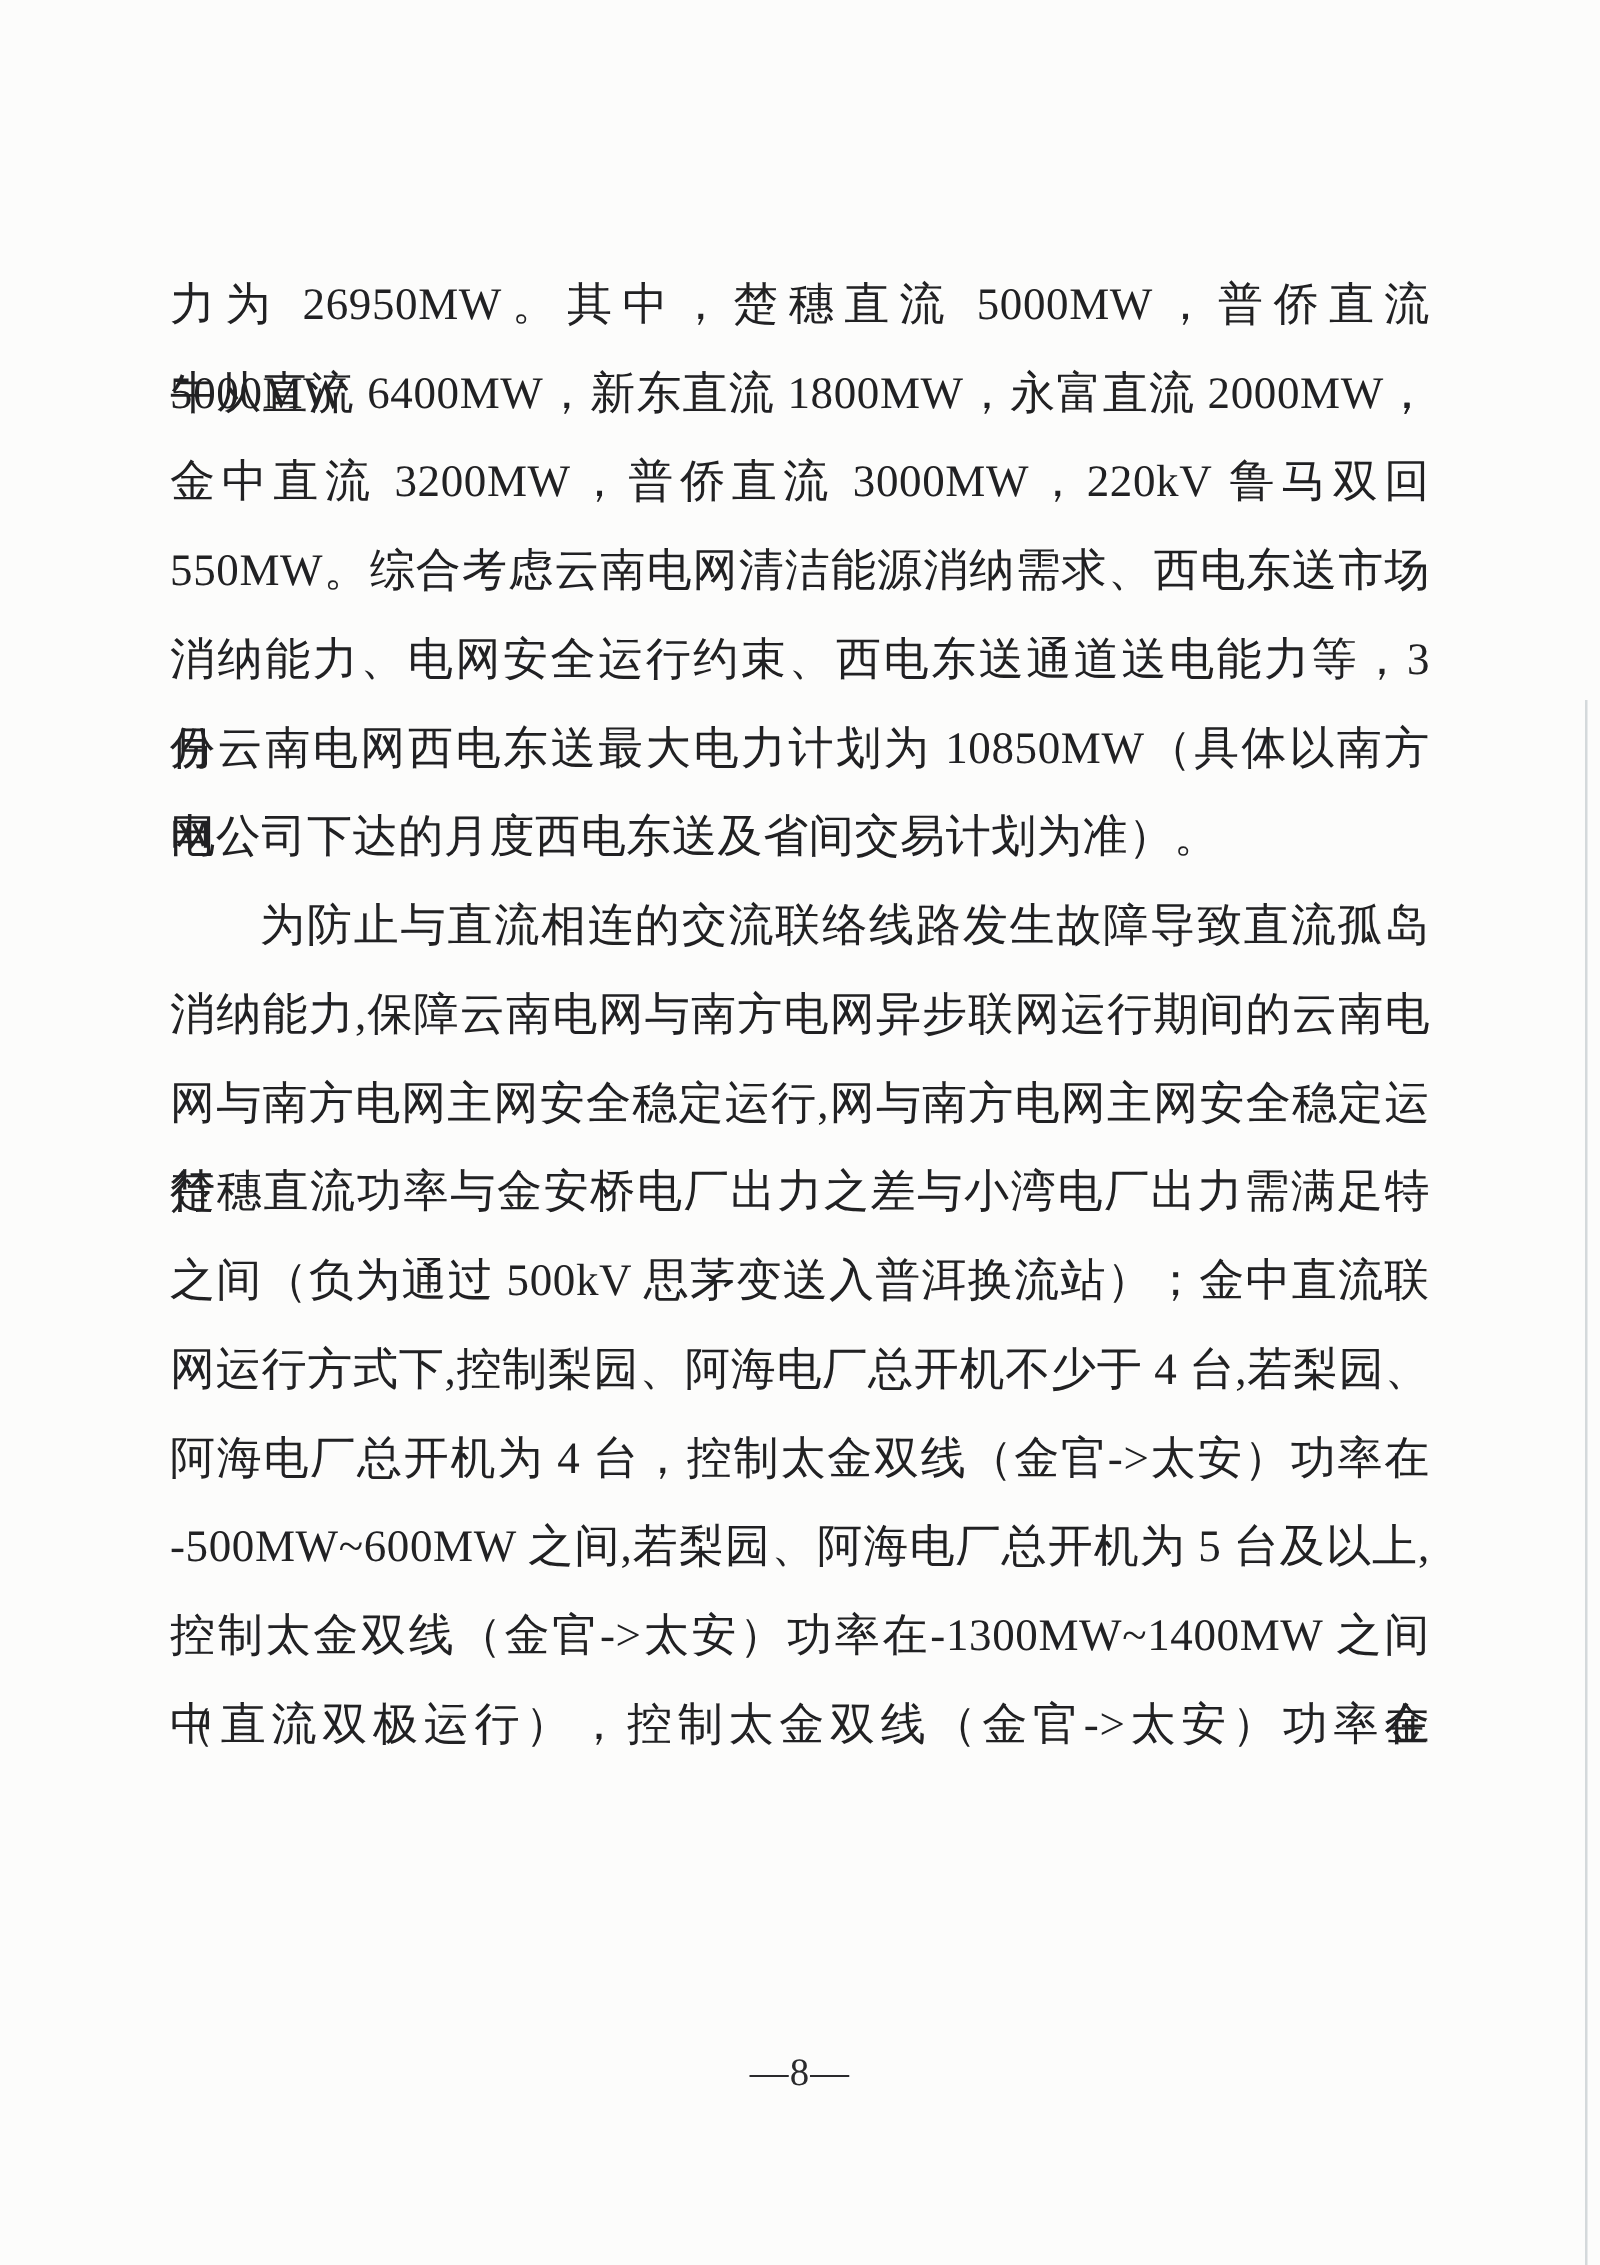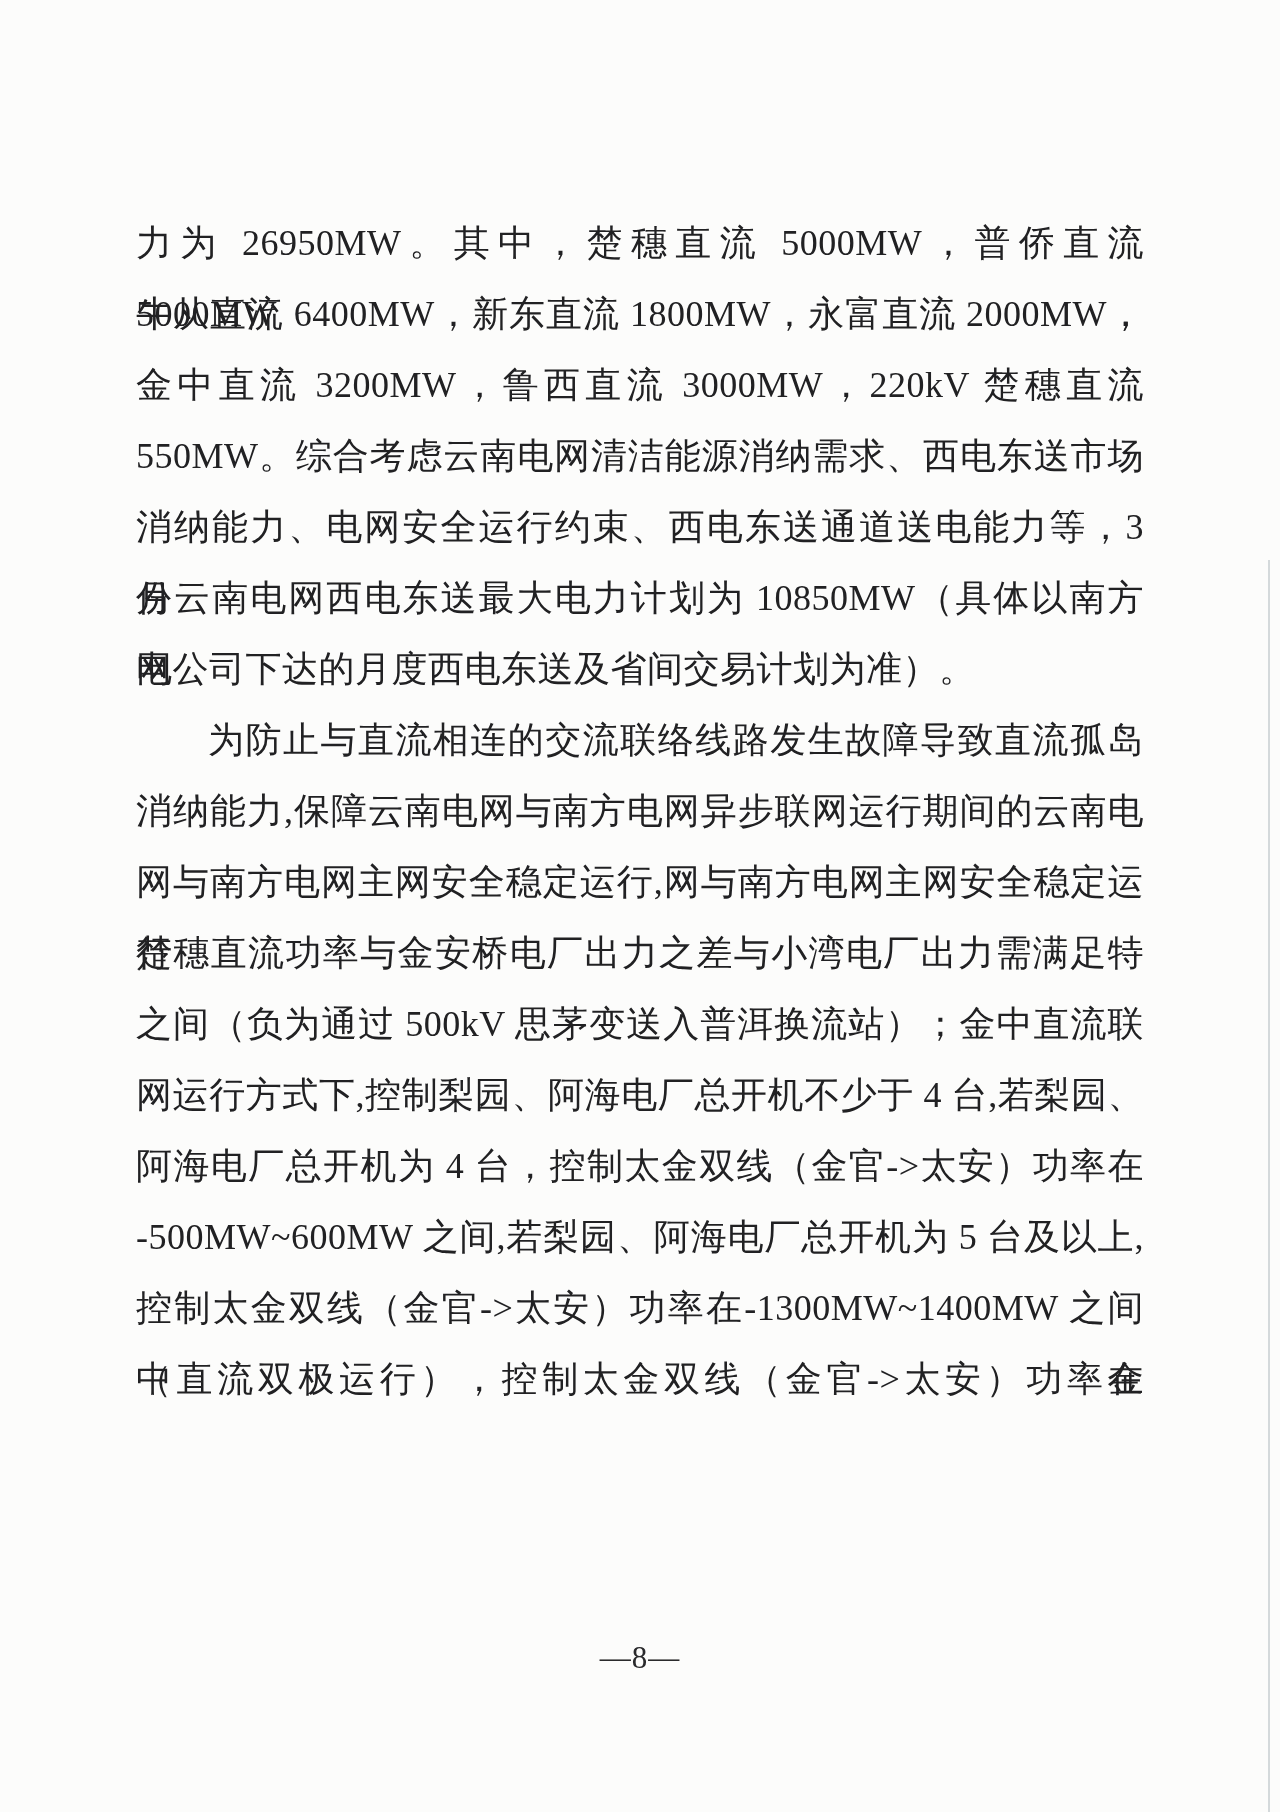--- a/index.html
+++ b/index.html
@@ -57,21 +57,21 @@
     background: rgba(165, 175, 180, 0.45);
   }
 </style>
 </head>
 <body>
 
 <div class="page">
   <div class="body-text">
     <div class="line">力为 26950MW。其中，楚穗直流 5000MW，普侨直流 5000MW，</div>
     <div class="line">牛从直流 6400MW，新东直流 1800MW，永富直流 2000MW，</div>
-    <div class="line">金中直流 3200MW，鲁西直流 3000MW，220kV 楚穗直流</div>
+    <div class="line">金中直流 3200MW，普侨直流 3000MW，220kV 鲁马双回</div>
     <div class="line">550MW。综合考虑云南电网清洁能源消纳需求、西电东送市场</div>
     <div class="line">消纳能力、电网安全运行约束、西电东送通道送电能力等，3 月</div>
     <div class="line">份云南电网西电东送最大电力计划为 10850MW（具体以南方电</div>
     <div class="line para-last">网公司下达的月度西电东送及省间交易计划为准）。</div>
     <div class="line indent">为防止与直流相连的交流联络线路发生故障导致直流孤岛</div>
     <div class="line">消纳能力,保障云南电网与南方电网异步联网运行期间的云南电</div>
     <div class="line">网与南方电网主网安全稳定运行,网与南方电网主网安全稳定运行</div>
     <div class="line">楚穗直流功率与金安桥电厂出力之差与小湾电厂出力需满足特</div>
     <div class="line">之间（负为通过 500kV 思茅变送入普洱换流站）；金中直流联</div>
     <div class="line">网运行方式下,控制梨园、阿海电厂总开机不少于 4 台,若梨园、</div>

